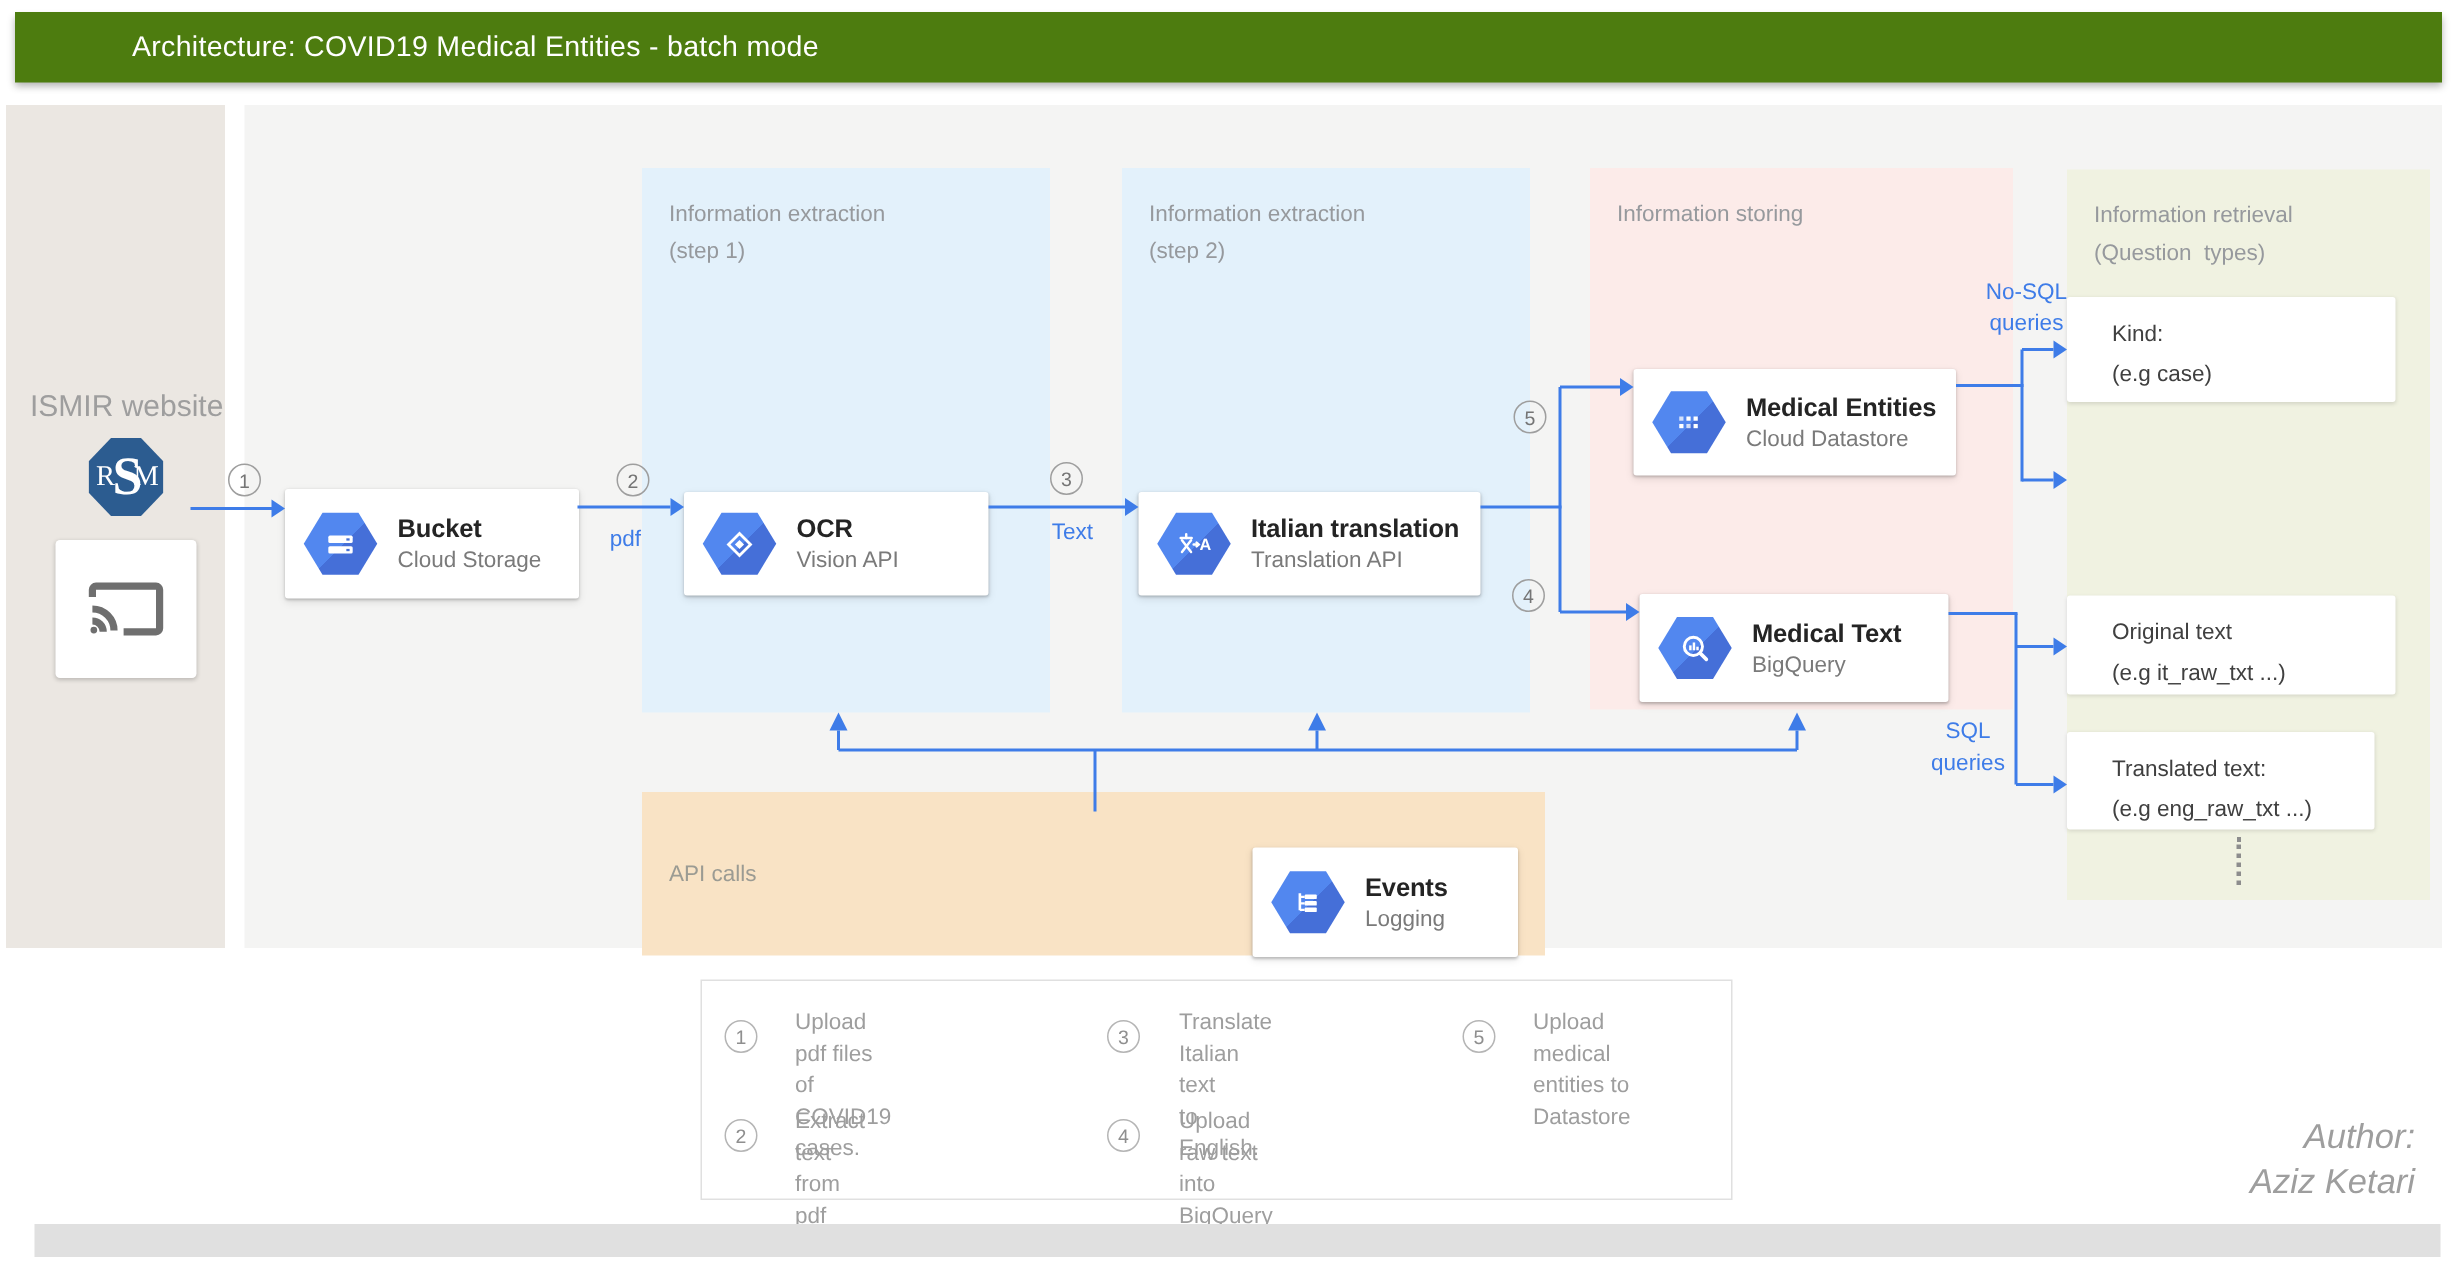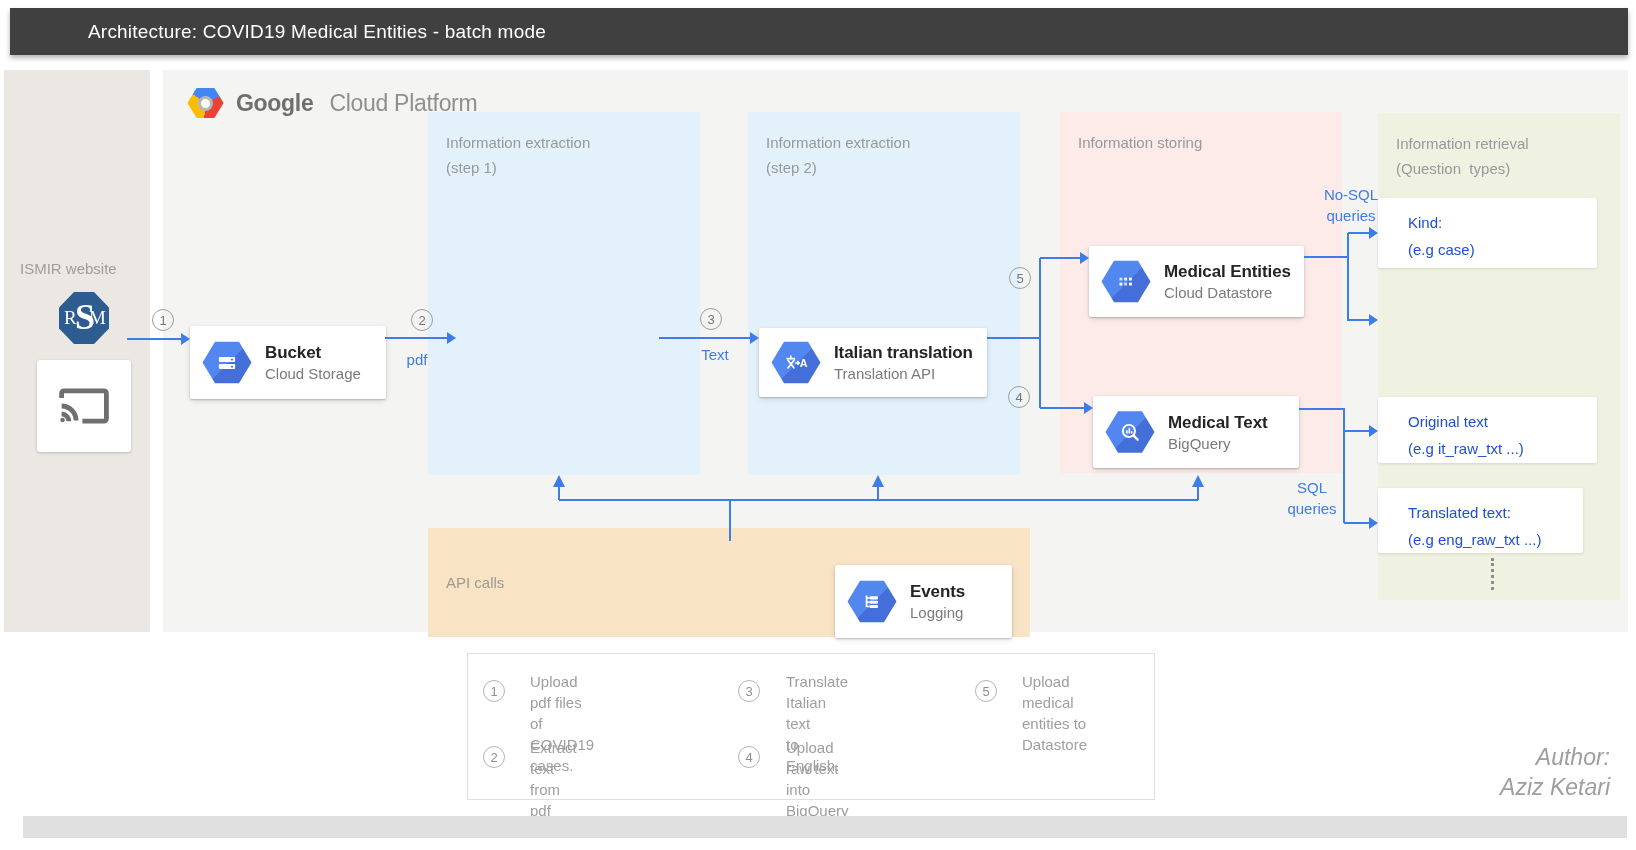--- a/index.html
+++ b/index.html
@@ -1,20 +1,20 @@
 <!DOCTYPE html>
 <html><head>
 <meta charset="utf-8">
 <style>
   html,body{margin:0;padding:0;background:#fff;}
   body{font-family:"Liberation Sans",sans-serif;}
   #stage{position:relative;width:1636px;height:850px;background:#fff;overflow:hidden;}
   .abs{position:absolute;}
   
-  #titlebar{left:10px;top:8px;width:1618px;height:47px;background:#404040;
+  #titlebar{left:10px;top:8px;width:1618px;height:47px;background:#4d7c0f;
     box-shadow:0 3px 5px rgba(0,0,0,.3);display:flex;align-items:center;}
   #titlebar .t{color:#fff;font-size:19px;margin-left:78px;letter-spacing:.2px;}
   
   #sidebar{left:4px;top:70px;width:146px;height:562px;background:#ebe7e2;}
   #main{left:163px;top:70px;width:1465px;height:562px;background:#f4f4f3;}
   
   .panel{position:absolute;}
   .panel .ptitle{position:absolute;left:18px;top:18px;font-size:15px;color:#96999d;line-height:25px;white-space:pre;}
   #p-step1{left:428px;top:112px;width:272px;height:363px;background:#e3f1fb;}
   #p-step2{left:748px;top:112px;width:272px;height:363px;background:#e3f1fb;}
@@ -25,21 +25,21 @@
   
   #gcplogo{left:187px;top:86px;height:34px;display:flex;align-items:center;gap:12px;}
   .gcphex{width:37px;height:32px;clip-path:polygon(26% 3%,74% 3%,99% 50%,74% 97%,26% 97%,1% 50%);
     background:conic-gradient(from -55deg,#4285f4 0 33.3%,#ea4335 33.3% 66.6%,#fbbc05 66.6% 100%);
     position:relative;}
   .gcphex .c{position:absolute;left:50%;top:50%;width:9px;height:9px;margin:-7.5px 0 0 -7.5px;
     background:#fff;border:3px solid #b4b7ba;border-radius:50%;}
   #gcplogo .g1{font-size:23px;color:#6f6f6f;font-weight:700;letter-spacing:-.3px;}
   #gcplogo .g2{font-size:23px;color:#8f8f8f;margin-left:4px;letter-spacing:-.3px;}
   
-  #sb-title{left:16px;top:190px;font-size:15px;color:#9e9e9e;}
+  #sb-title{left:16px;top:190px;font-size:20px;color:#9e9e9e;}
   #sirm{left:55px;top:222px;width:50px;height:52px;background:#2c5c90;
     clip-path:polygon(30% 0,70% 0,100% 30%,100% 70%,70% 100%,30% 100%,0 70%,0 30%);
     color:#fff;font-family:"Liberation Serif",serif;}
   #sirm span{position:absolute;}
   #sirm .r{left:5px;top:15px;font-size:19px;}
   #sirm .m{left:30px;top:15px;font-size:19px;}
   #sirm .s{left:16px;top:4px;font-size:36px;font-weight:700;}
   #castcard{left:33px;top:290px;width:94px;height:92px;background:#fff;border-radius:3px;
     box-shadow:0 1px 3px rgba(0,0,0,.2);display:flex;align-items:center;justify-content:center;}
   
@@ -55,21 +55,21 @@
     display:flex;align-items:center;justify-content:center;}
   #n-bucket{left:190px;top:302px;width:196px;height:73px;}
   #n-ocr{left:456px;top:304px;width:203px;height:69px;}
   #n-trans{left:759px;top:304px;width:228px;height:69px;}
   #n-ds{left:1089px;top:222px;width:215px;height:71px;}
   #n-bq{left:1093px;top:372px;width:206px;height:72px;}
   #n-iam{left:558px;top:541px;width:230px;height:73px;}
   #n-log{left:835px;top:541px;width:177px;height:73px;}
   
   .rcard{position:absolute;background:#fff;border-radius:2px;box-shadow:0 1px 3px rgba(0,0,0,.12);
-    padding:11px 0 0 30px;box-sizing:border-box;font-size:15px;color:#1d4ed8;line-height:27px;}
+    padding:11px 0 0 30px;box-sizing:border-box;font-size:15px;color:#404040;line-height:27px;}
   #rc-kind{left:1378px;top:198px;width:219px;height:70px;}
   #rc-prop{left:1378px;top:287px;width:219px;height:68px;}
   #rc-orig{left:1378px;top:397px;width:219px;height:66px;}
   #rc-tran{left:1378px;top:488px;width:205px;height:65px;}
   #rdots{left:1491px;top:558px;height:32px;width:0;border-left:3px dotted #8d8d8d;}
   
   .h{position:absolute;height:2px;background:#3e7ce8;}
   .v{position:absolute;width:2px;background:#3e7ce8;}
   .tr-r{position:absolute;width:0;height:0;border-top:6px solid transparent;
     border-bottom:6px solid transparent;border-left:9px solid #3e7ce8;}
@@ -112,27 +112,20 @@
           <path d="M4 15 a9 9 0 0 1 9 9"></path>
           <path d="M4 20 a4.5 4.5 0 0 1 4.5 4.5"></path>
           <circle cx="4.6" cy="23.8" r="1.4" fill="#6f6f6f" stroke="none"></circle>
         </svg>
       </span>
     </div>
   </div>
 
   <div class="abs" id="main"></div>
 
-  <div class="abs" id="gcplogo">
-    <div class="gcphex">
-        <div class="c"></div>
-      </div>
-    <span class="g1">Google</span>
-    <span class="g2">Cloud Platform</span>
-  </div>
 
   <div class="panel" id="p-step1">
     <div class="ptitle"><span>Information extraction</span><br><span>(step 1)</span></div>
   </div>
   <div class="panel" id="p-step2">
     <div class="ptitle"><span>Information extraction</span><br><span>(step 2)</span></div>
   </div>
   <div class="panel" id="p-store">
     <div class="ptitle"><span>Information storing</span></div>
   </div>
@@ -151,20 +144,32 @@
         <rect x="15.6" y="8.2" width="2" height="1.4" fill="#456fd8"></rect>
         <rect x="15.6" y="14.7" width="2" height="1.4" fill="#456fd8"></rect>
       </svg>
     </div>
     <div class="txt">
         <div class="ti">Bucket</div>
     <div class="su">Cloud Storage</div>
       </div>
   </div>
 
+  <div class="node" id="n-ocr">
+    <div class="hex">
+      <svg width="26" height="26" viewBox="0 0 24 24">
+        <rect x="7.2" y="7.2" width="9.6" height="9.6" transform="rotate(45 12 12)" fill="none" stroke="#fff" stroke-width="1.7"></rect>
+        <rect x="10" y="10" width="4" height="4" transform="rotate(45 12 12)" fill="#fff"></rect>
+      </svg>
+    </div>
+    <div class="txt">
+        <div class="ti">OCR</div>
+    <div class="su">Vision API</div>
+      </div>
+  </div>
 
   <div class="node" id="n-trans">
     <div class="hex">
       <svg width="26" height="26" viewBox="0 0 24 24">
         <g stroke="#fff" stroke-width="1.5" stroke-linecap="round">
           <line x1="3.8" y1="8" x2="10.6" y2="8"></line>
           <line x1="7.2" y1="5.6" x2="7.2" y2="8"></line>
           <line x1="4.6" y1="16.6" x2="10.2" y2="9.4"></line>
           <line x1="4.6" y1="9.4" x2="10.2" y2="16.6"></line>
           <line x1="11.8" y1="12" x2="14.6" y2="12"></line>

